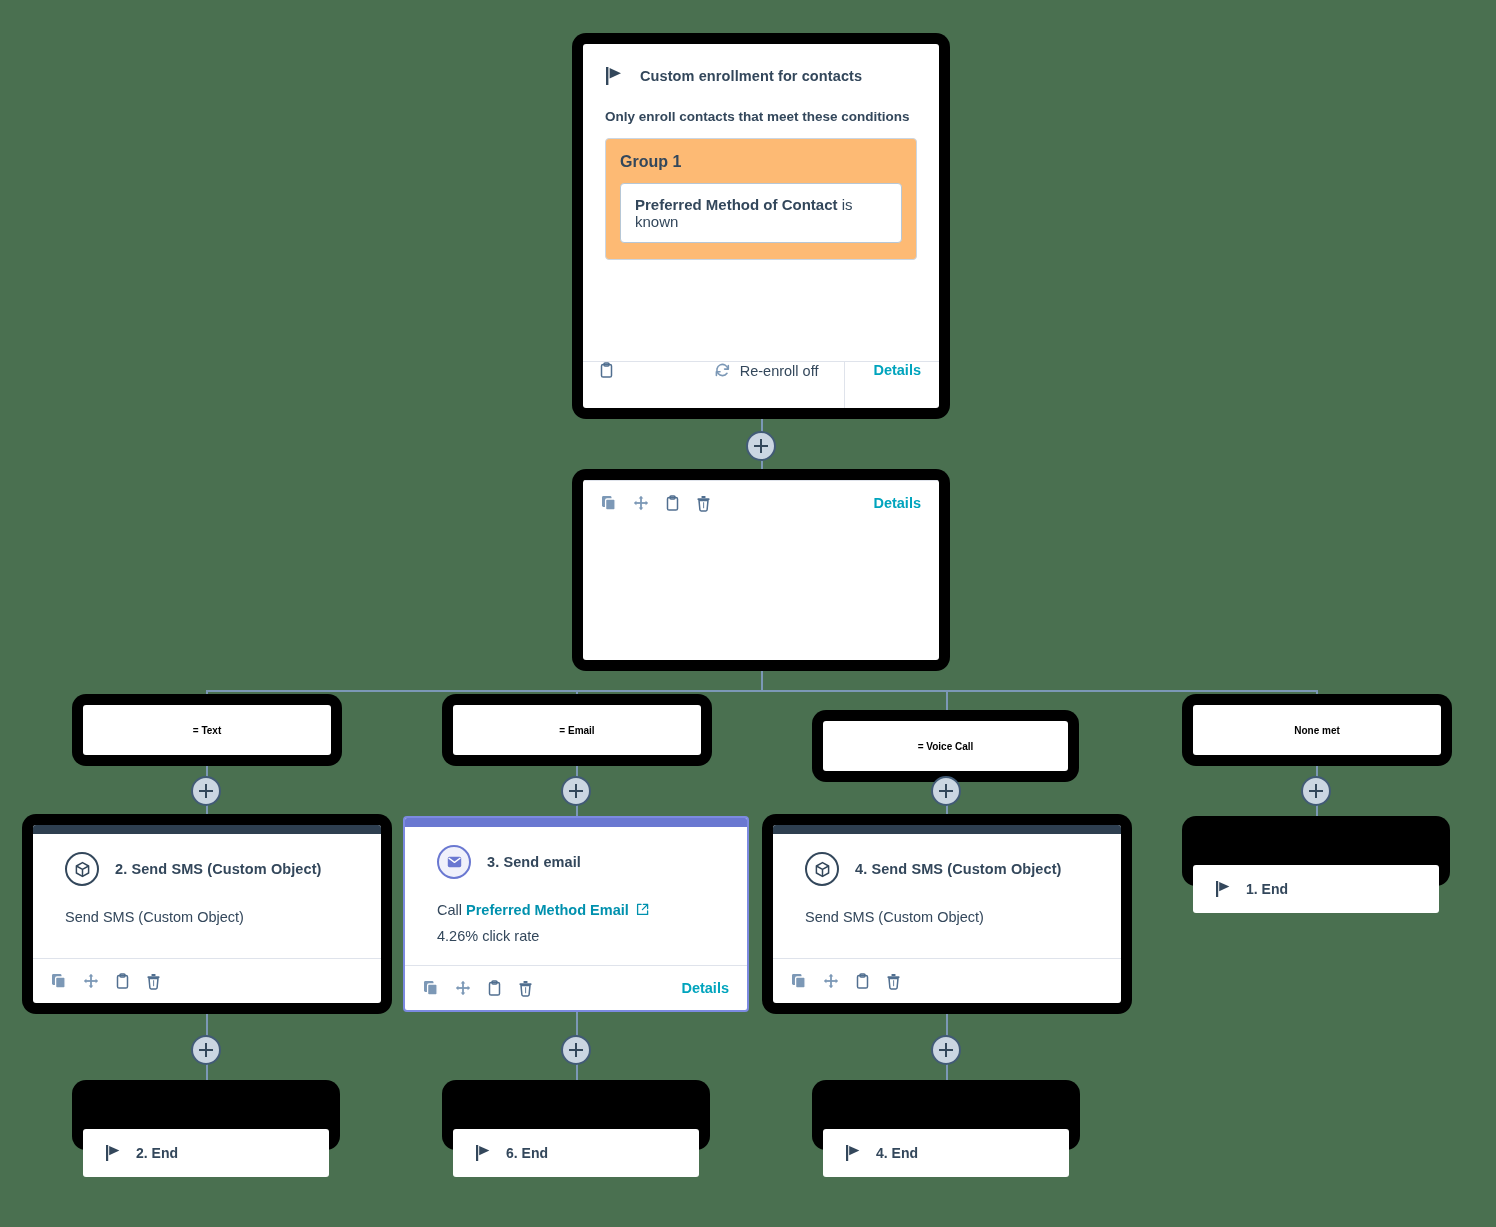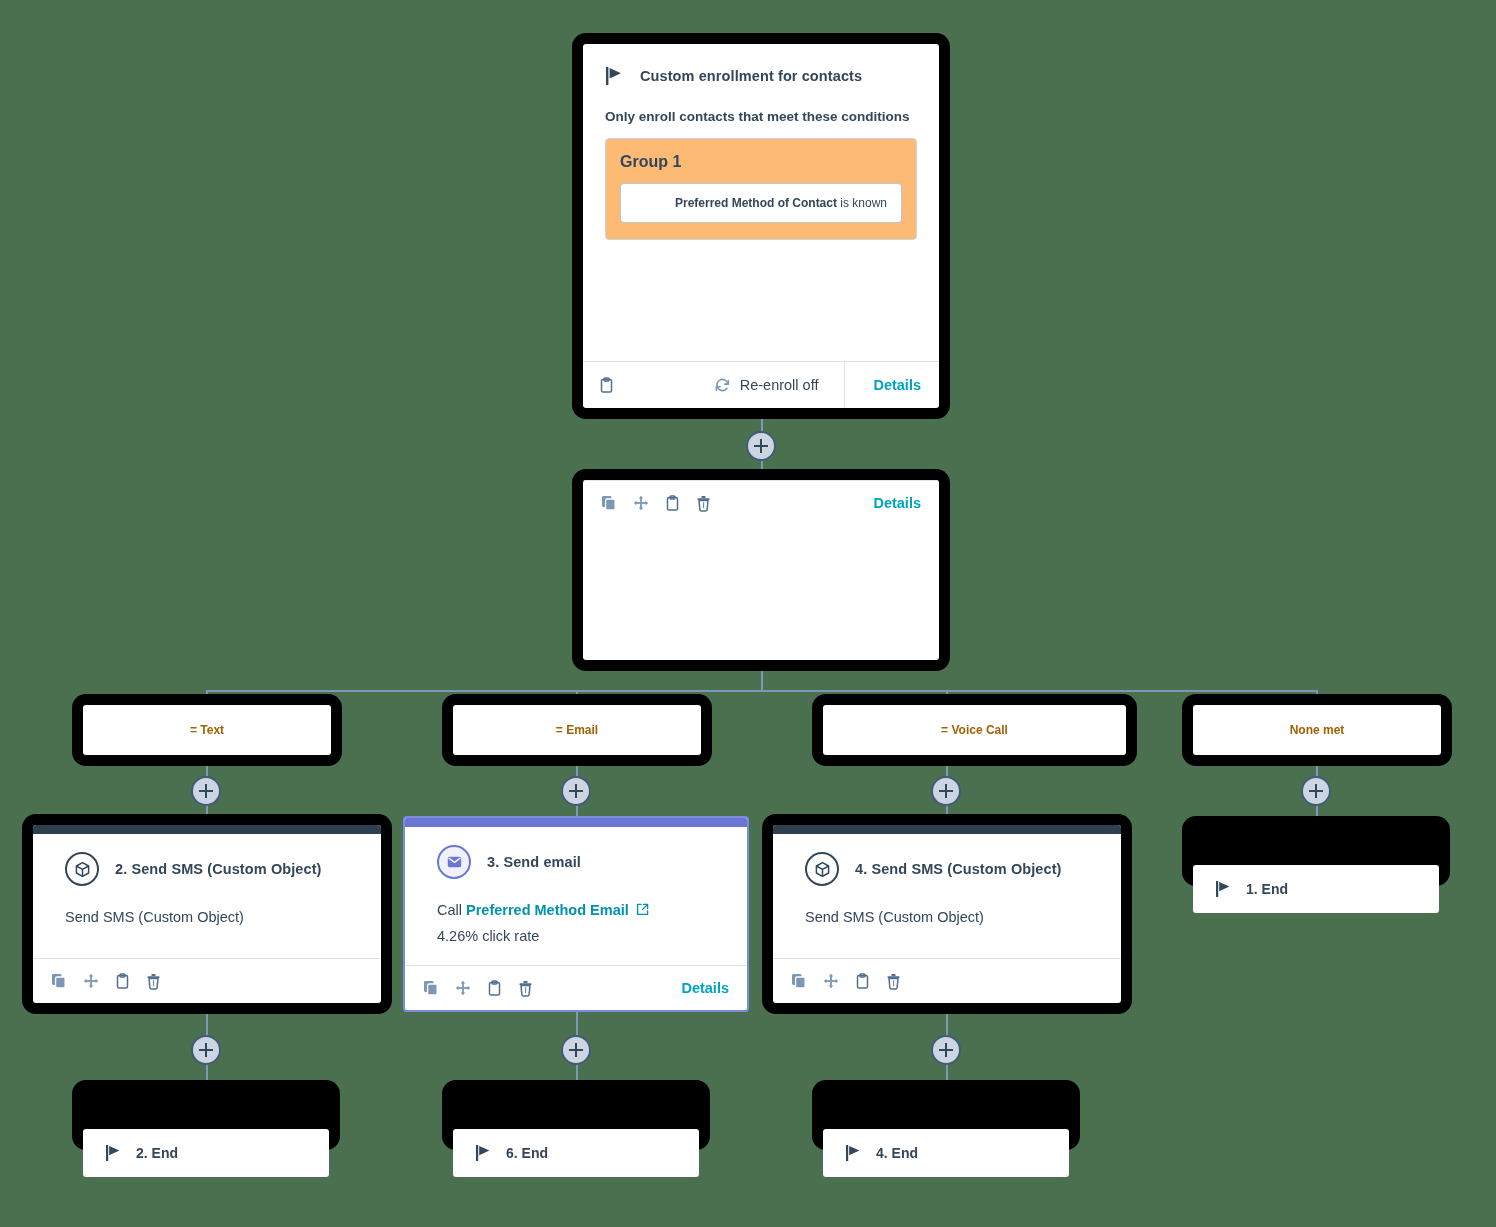--- a/index.html
+++ b/index.html
@@ -47,28 +47,28 @@
   }
   .group-box{
     background:#fdba74;
     border:1px solid #cbd6e2;
     border-radius:4px;
     padding:14px 14px 16px 14px;
   }
   .group-title{font-size:16px;font-weight:bold;color:#33475b;margin-bottom:12px;}
   .cond-box{
     background:#fff;border:1px solid #b6c7d6;border-radius:4px;
-    padding:12px 14px;font-size:12px;color:#33475b;text-align:right;
+    padding:12px 14px;font-size:15px;color:#33475b;
   }
   .cond-box b{font-weight:bold;}
   .cond-box span.light{font-weight:normal;color:#33475b;}
 
   .card-foot{
     border-top:1px solid #dfe3eb;
-    height:46px;display:flex;align-items:center;
+    height:46px;display:flex;align-items:flex-start;
     padding:0 0 0 16px;
     gap:10px;
   }
   .foot-spacer{flex:1;}
   .reenroll{
     display:flex;align-items:center;gap:9px;
     font-size:14.5px;color:#33475b;padding-right:16px;
   }
   .divider{width:1px;height:46px;background:#dfe3eb;}
   .details{
@@ -88,21 +88,21 @@
     display:flex;align-items:center;justify-content:center;
     flex:0 0 auto;
   }
   .tool-foot{
     border-top:1px solid #dfe3eb;height:44px;
     display:flex;align-items:center;gap:16px;padding:0 18px;
   }
 
   
   .pill .inner{align-items:center;justify-content:center;}
-  .pill-text{font-size:12px;font-weight:bold;color:#a16207;}
+  .pill-text{font-size:10px;font-weight:bold;color:#000000;}
 
   
   .plus{
     position:absolute;width:30px;height:30px;border-radius:50%;
     background:#cbd6e2;border:2px solid #425b76;
     display:flex;align-items:center;justify-content:center;
     box-sizing:border-box;
   }
   .plus::before,.plus::after{content:"";position:absolute;background:#33475b;}
   .plus::before{width:14px;height:2.4px;}
@@ -239,21 +239,21 @@
   <div class="node pill" style="left:72px;top:694px;width:270px;height:72px;">
     <div class="inner">
         <span class="pill-text">= Text</span>
       </div>
   </div>
   <div class="node pill" style="left:442px;top:694px;width:270px;height:72px;">
     <div class="inner">
         <span class="pill-text">= Email</span>
       </div>
   </div>
-  <div class="node pill" style="left:812px;top:694px;width:325px;height:72px;">
+  <div class="node pill" style="left:812px;top:710px;width:267px;height:72px;">
     <div class="inner">
         <span class="pill-text">= Voice Call</span>
       </div>
   </div>
   <div class="node pill" style="left:1182px;top:694px;width:270px;height:72px;">
     <div class="inner">
         <span class="pill-text">None met</span>
       </div>
   </div>
 

